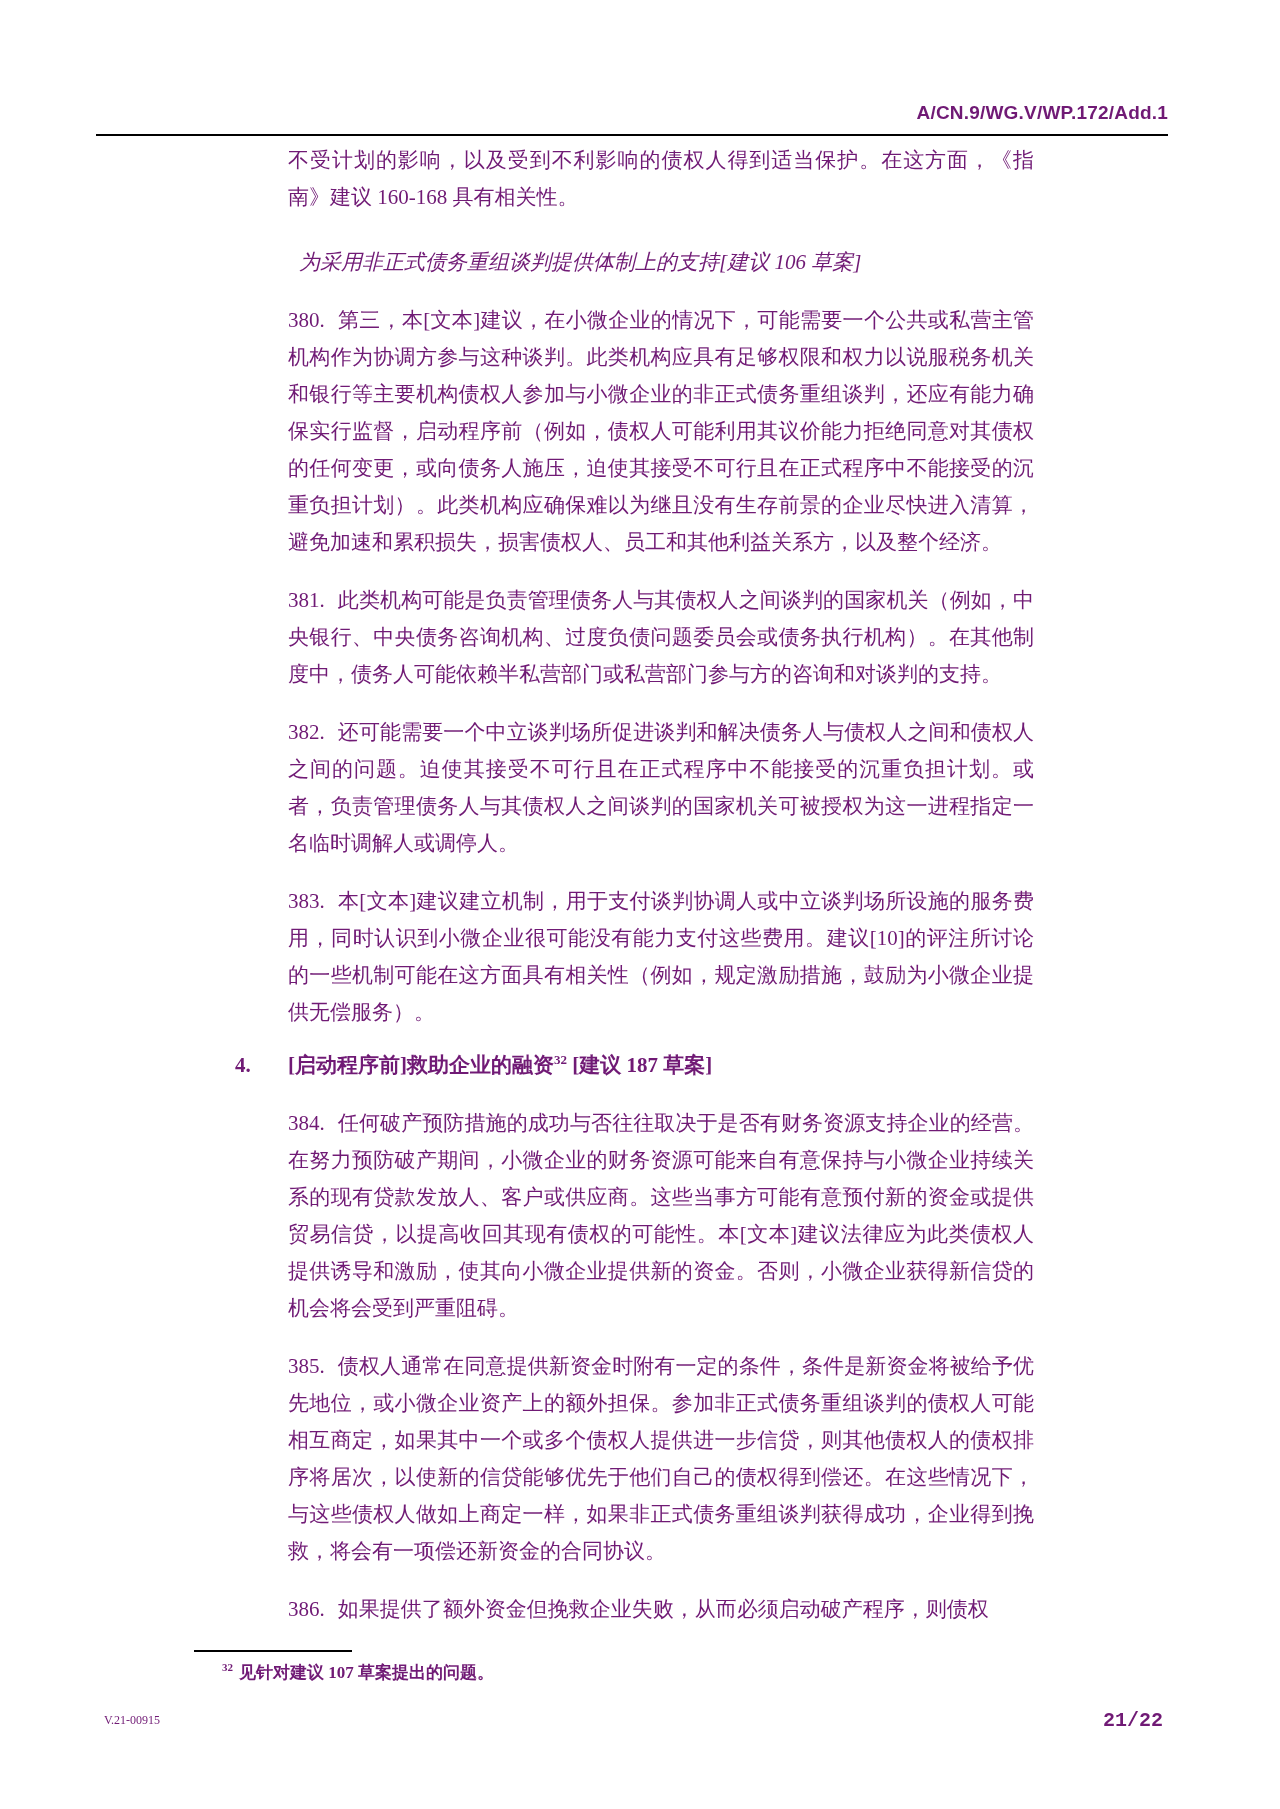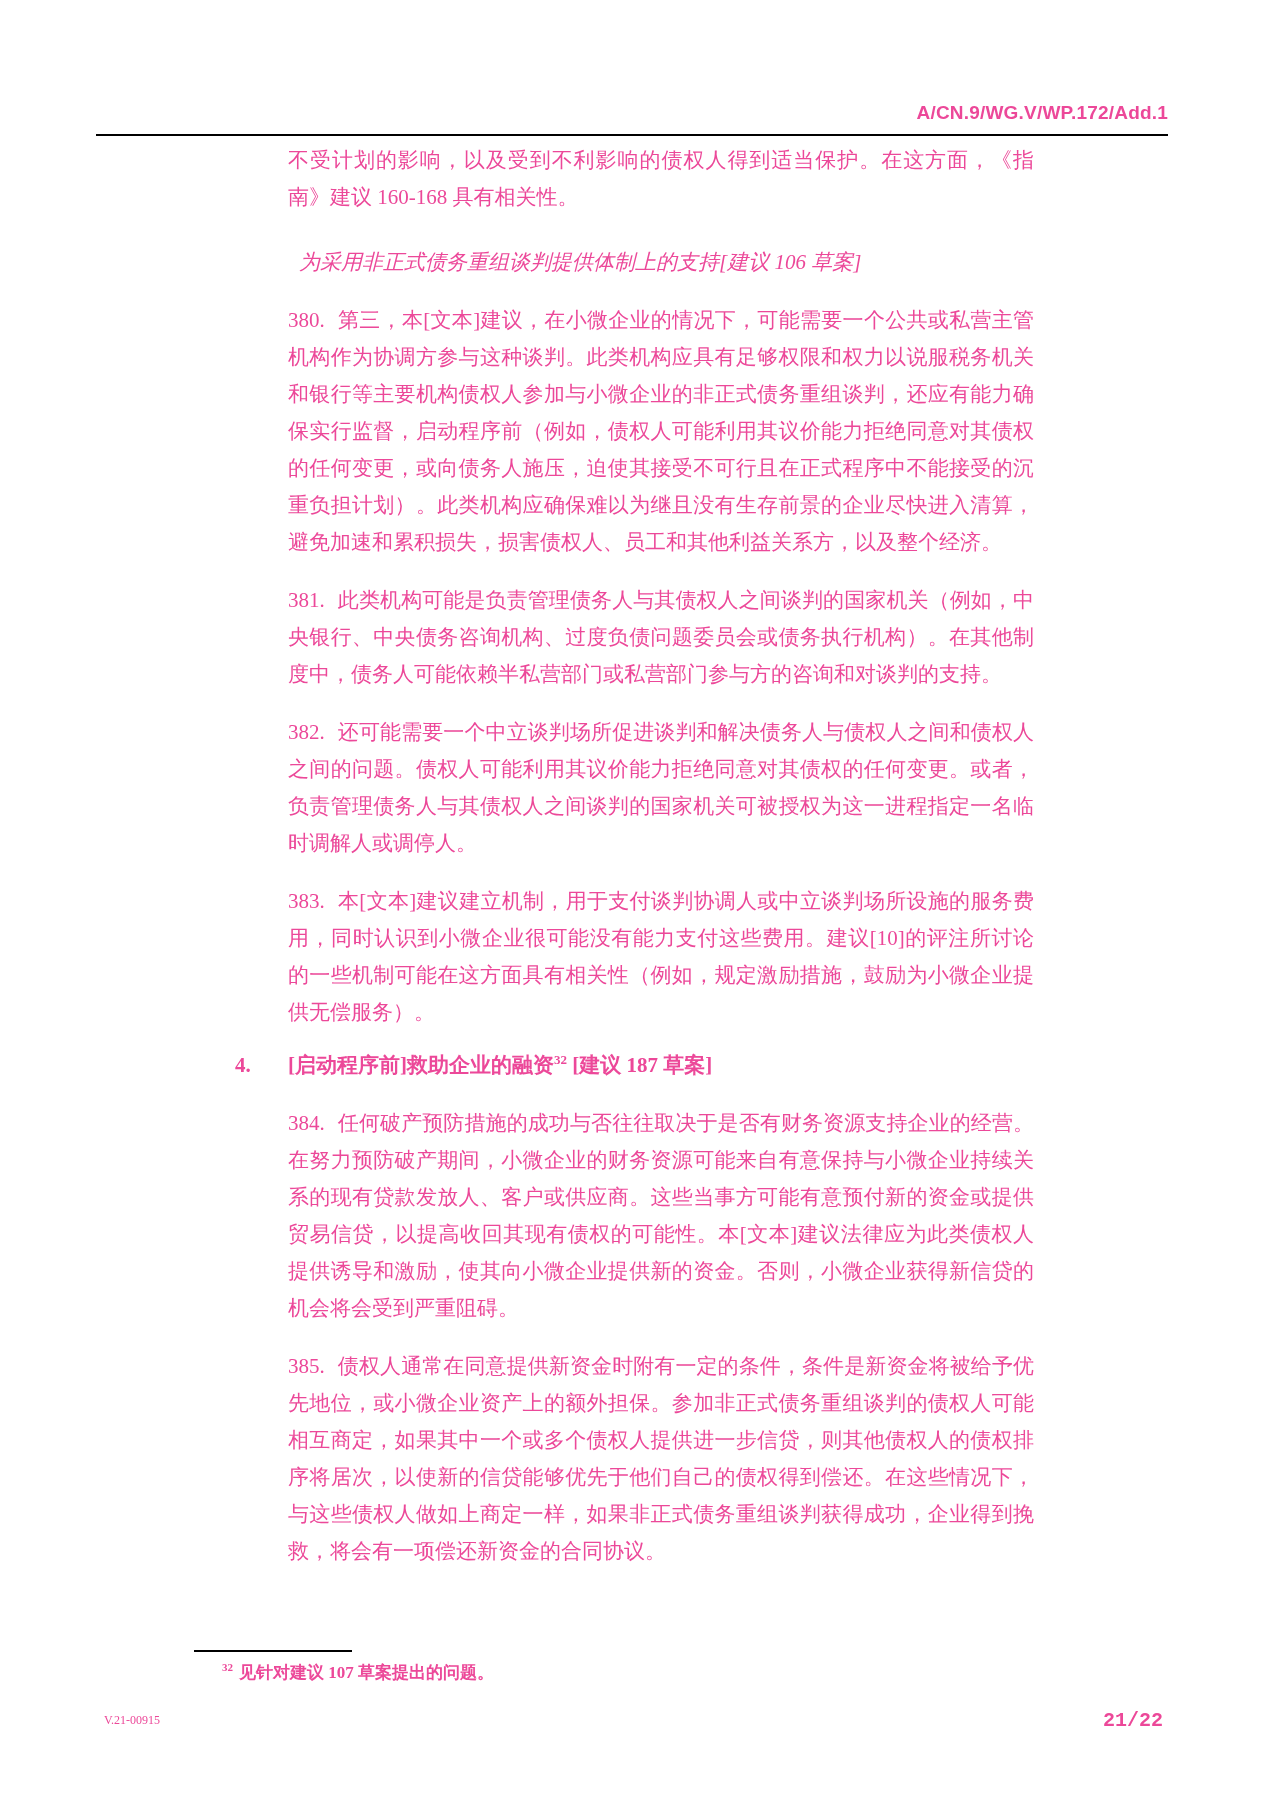--- a/index.html
+++ b/index.html
@@ -1,20 +1,20 @@
 <!DOCTYPE html>
 <html><head>
 <meta charset="utf-8">
 <style>
   html,body { margin:0; padding:0; background:#ffffff; }
   .page {
     position:relative;
     width:1280px; height:1809px;
     background:#ffffff;
-    color:#ec4899;
+    color:#701a75;
     font-family:"Liberation Serif","DejaVu Serif",serif;
     overflow:hidden;
   }
   
   .doc-symbol {
     position:absolute; top:102px; right:112px;
     font-family:"Liberation Sans","DejaVu Sans",sans-serif;
     font-weight:bold; font-size:19px; letter-spacing:0.2px;
   }
   .header-rule {
@@ -75,30 +75,31 @@
   <div class="content">
 
     <p class="para first"><span>不受计划的影响，以及受到不利影响的债权人得到适当保护。在这方面，《指南》建议 160-168 具有相关性。</span></p>
 
     <p class="h-italic">为采用非正式债务重组谈判提供体制上的支持[建议 106 草案]</p>
 
     <p class="para"><span class="pnum">380.</span><span>第三，本[文本]建议，在小微企业的情况下，可能需要一个公共或私营主管机构作为协调方参与这种谈判。此类机构应具有足够权限和权力以说服税务机关和银行等主要机构债权人参加与小微企业的非正式债务重组谈判，还应有能力确保实行监督，启动程序前（例如，债权人可能利用其议价能力拒绝同意对其债权的任何变更，或向债务人施压，迫使其接受不可行且在正式程序中不能接受的沉重负担计划）。此类机构应确保难以为继且没有生存前景的企业尽快进入清算，避免加速和累积损失，损害债权人、员工和其他利益关系方，以及整个经济。</span></p>
 
     <p class="para"><span class="pnum">381.</span><span>此类机构可能是负责管理债务人与其债权人之间谈判的国家机关（例如，中央银行、中央债务咨询机构、过度负债问题委员会或债务执行机构）。在其他制度中，债务人可能依赖半私营部门或私营部门参与方的咨询和对谈判的支持。</span></p>
 
-    <p class="para"><span class="pnum">382.</span><span>还可能需要一个中立谈判场所促进谈判和解决债务人与债权人之间和债权人之间的问题。债权人可能利用其议价能力拒绝同意对其债权的任何变更。或者，负责管理债务人与其债权人之间谈判的国家机关可被授权为这一进程指定一名临时调解人或调停人。</span></p>
+    <p class="para"><span class="pnum">382.</span><span>还可能需要一个中立谈判场所促进谈判和解决债务人与债权人之间和债权人之间的问题。迫使其接受不可行且在正式程序中不能接受的沉重负担计划。或者，负责管理债务人与其债权人之间谈判的国家机关可被授权为这一进程指定一名临时调解人或调停人。</span></p>
 
     <p class="para"><span class="pnum">383.</span><span>本[文本]建议建立机制，用于支付谈判协调人或中立谈判场所设施的服务费用，同时认识到小微企业很可能没有能力支付这些费用。建议[10]的评注所讨论的一些机制可能在这方面具有相关性（例如，规定激励措施，鼓励为小微企业提供无偿服务）。</span></p>
 
     <h2 class="h-section"><span class="h-num">4.</span><span>[启动程序前]救助企业的融资</span><sup class="ref">32</sup><span> [建议 187 草案]</span></h2>
 
     <p class="para"><span class="pnum">384.</span><span>任何破产预防措施的成功与否往往取决于是否有财务资源支持企业的经营。在努力预防破产期间，小微企业的财务资源可能来自有意保持与小微企业持续关系的现有贷款发放人、客户或供应商。这些当事方可能有意预付新的资金或提供贸易信贷，以提高收回其现有债权的可能性。本[文本]建议法律应为此类债权人提供诱导和激励，使其向小微企业提供新的资金。否则，小微企业获得新信贷的机会将会受到严重阻碍。</span></p>
 
     <p class="para"><span class="pnum">385.</span><span>债权人通常在同意提供新资金时附有一定的条件，条件是新资金将被给予优先地位，或小微企业资产上的额外担保。参加非正式债务重组谈判的债权人可能相互商定，如果其中一个或多个债权人提供进一步信贷，则其他债权人的债权排序将居次，以使新的信贷能够优先于他们自己的债权得到偿还。在这些情况下，与这些债权人做如上商定一样，如果非正式债务重组谈判获得成功，企业得到挽救，将会有一项偿还新资金的合同协议。</span></p>
 
+    <p class="para"><span class="pnum">386.</span><span>如果提供了额外资金但挽救企业失败，从而必须启动破产程序，则债权</span></p>
 
   </div>
 
   <div class="fn-rule"></div>
   <div class="footnote"><sup class="ref">32</sup><span class="fn-text">见针对建议 107 草案提出的问题。</span></div>
 
   <div class="footer-id">V.21-00915</div>
   <div class="footer-page">21/22</div>
 
 </div>

